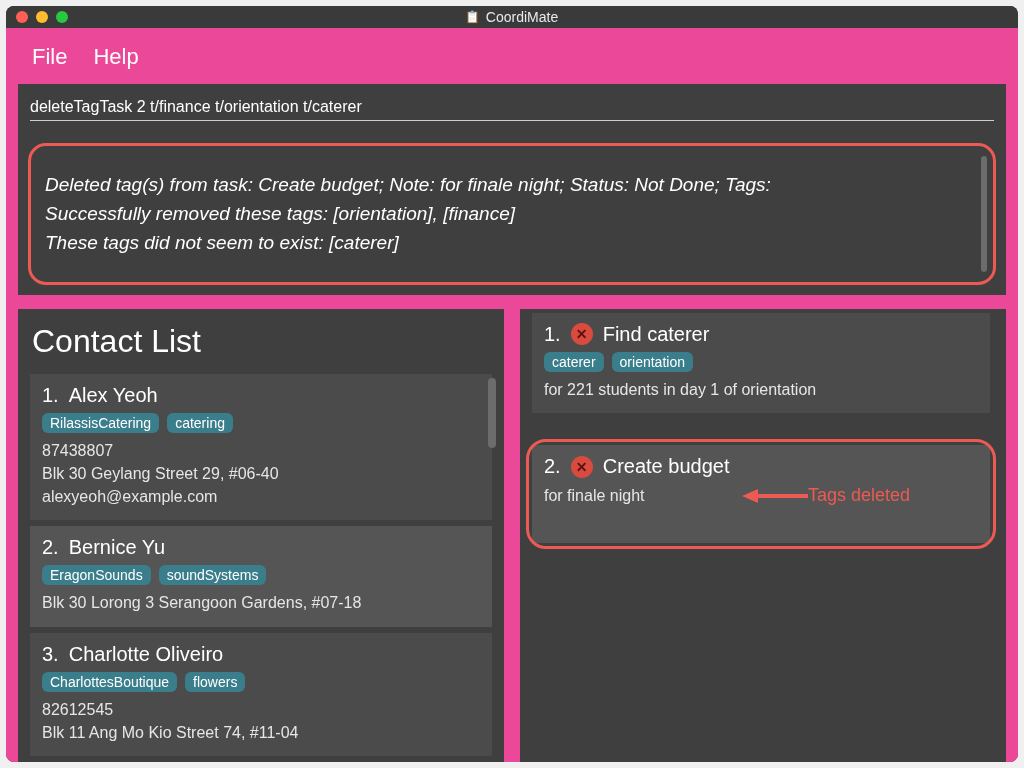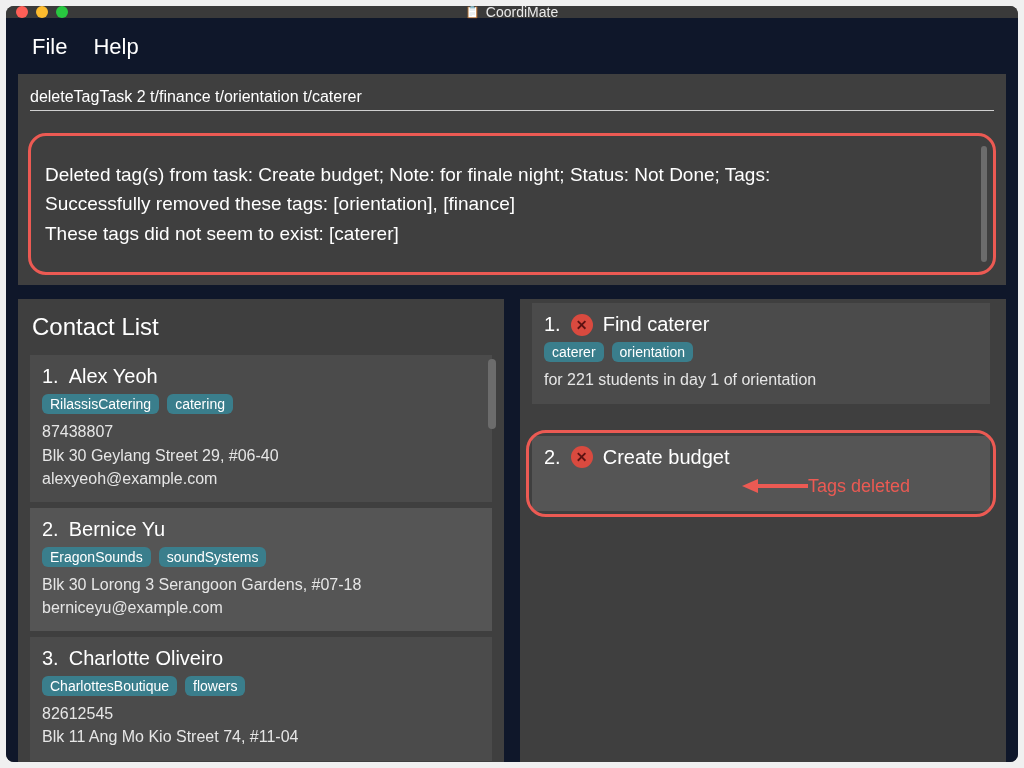--- a/index.html
+++ b/index.html
@@ -46,21 +46,21 @@
     gap: 6px;
   }
   .clipboard-icon {
     width: 14px; height: 14px;
     display: inline-flex; align-items: center; justify-content: center;
     font-size: 12px;
   }
 
   .app-body {
     flex: 1;
-    background: #0f172a;
+    background: #ec4899;
     padding: 12px 12px 0 12px;
     display: flex;
     flex-direction: column;
     color: #fff;
   }
   
   .menubar {
     display: flex;
     gap: 26px;
     padding: 4px 14px 14px 14px;
@@ -87,20 +87,21 @@
     padding: 4px 0;
     outline: none;
   }
   .output-box {
     margin-top: 14px;
     border: 3px solid #ec5a53;
     border-radius: 18px;
     padding: 24px 14px;
     position: relative;
     background: #3f3f3f;
+    font-style: italic;
   }
   .output-text {
     font-size: 19px;
     line-height: 1.55;
     color: #fff;
     white-space: pre-line;
   }
   .scroll-thumb-feedback {
     position: absolute;
     right: 6px;
@@ -120,21 +121,21 @@
   }
   .panel {
     flex: 1;
     background: #3f3f3f;
     display: flex;
     flex-direction: column;
     min-height: 0;
     padding: 4px 4px 0 4px;
   }
   .panel-title {
-    font-size: 24px;
+    font-size: 32px;
     font-weight: 400;
     padding: 10px 10px 14px 10px;
   }
   .list-scroll {
     flex: 1;
     overflow: hidden;
     position: relative;
     padding: 0 8px 0 8px;
   }
   .scroll-track {
@@ -259,21 +260,20 @@
             <div class="card alt">
               <div class="card-title-row">
                 <span class="card-index">2.</span>
                 <span class="card-name">Bernice Yu</span>
               </div>
               <div class="tag-row">
                 <span class="tag">EragonSounds</span>
                 <span class="tag">soundSystems</span>
               </div>
               <div class="card-line">Blk 30 Lorong 3 Serangoon Gardens, #07-18</div>
-              <div class="card-line">berniceyu@example.com</div>
             </div>
 
             <div class="card">
               <div class="card-title-row">
                 <span class="card-index">3.</span>
                 <span class="card-name">Charlotte Oliveiro</span>
               </div>
               <div class="tag-row">
                 <span class="tag">CharlottesBoutique</span>
                 <span class="tag">flowers</span>
@@ -307,20 +307,21 @@
 
             <div class="task-card-wrap">
               <div class="card alt" style="padding-bottom:36px;">
                 <div class="card-title-row">
                   <span class="card-index">2.</span>
                   <span class="status-badge">
                       <span>✕</span>
                     </span>
                   <span class="card-name">Create budget</span>
                 </div>
+                <div class="card-line">for finale night</div>
               </div>
               <div class="highlight-box"></div>
               <div class="annotation" style="top:40px; left:210px;">
                 <span class="arrow">
                   <svg width="70" height="20" viewBox="0 0 70 20">
                     <line x1="10" y1="10" x2="66" y2="10" stroke="#ec5a53" stroke-width="4"></line>
                     <polygon points="0,10 16,3 16,17" fill="#ec5a53"></polygon>
                   </svg>
                 </span>
                 <span>Tags deleted</span>

